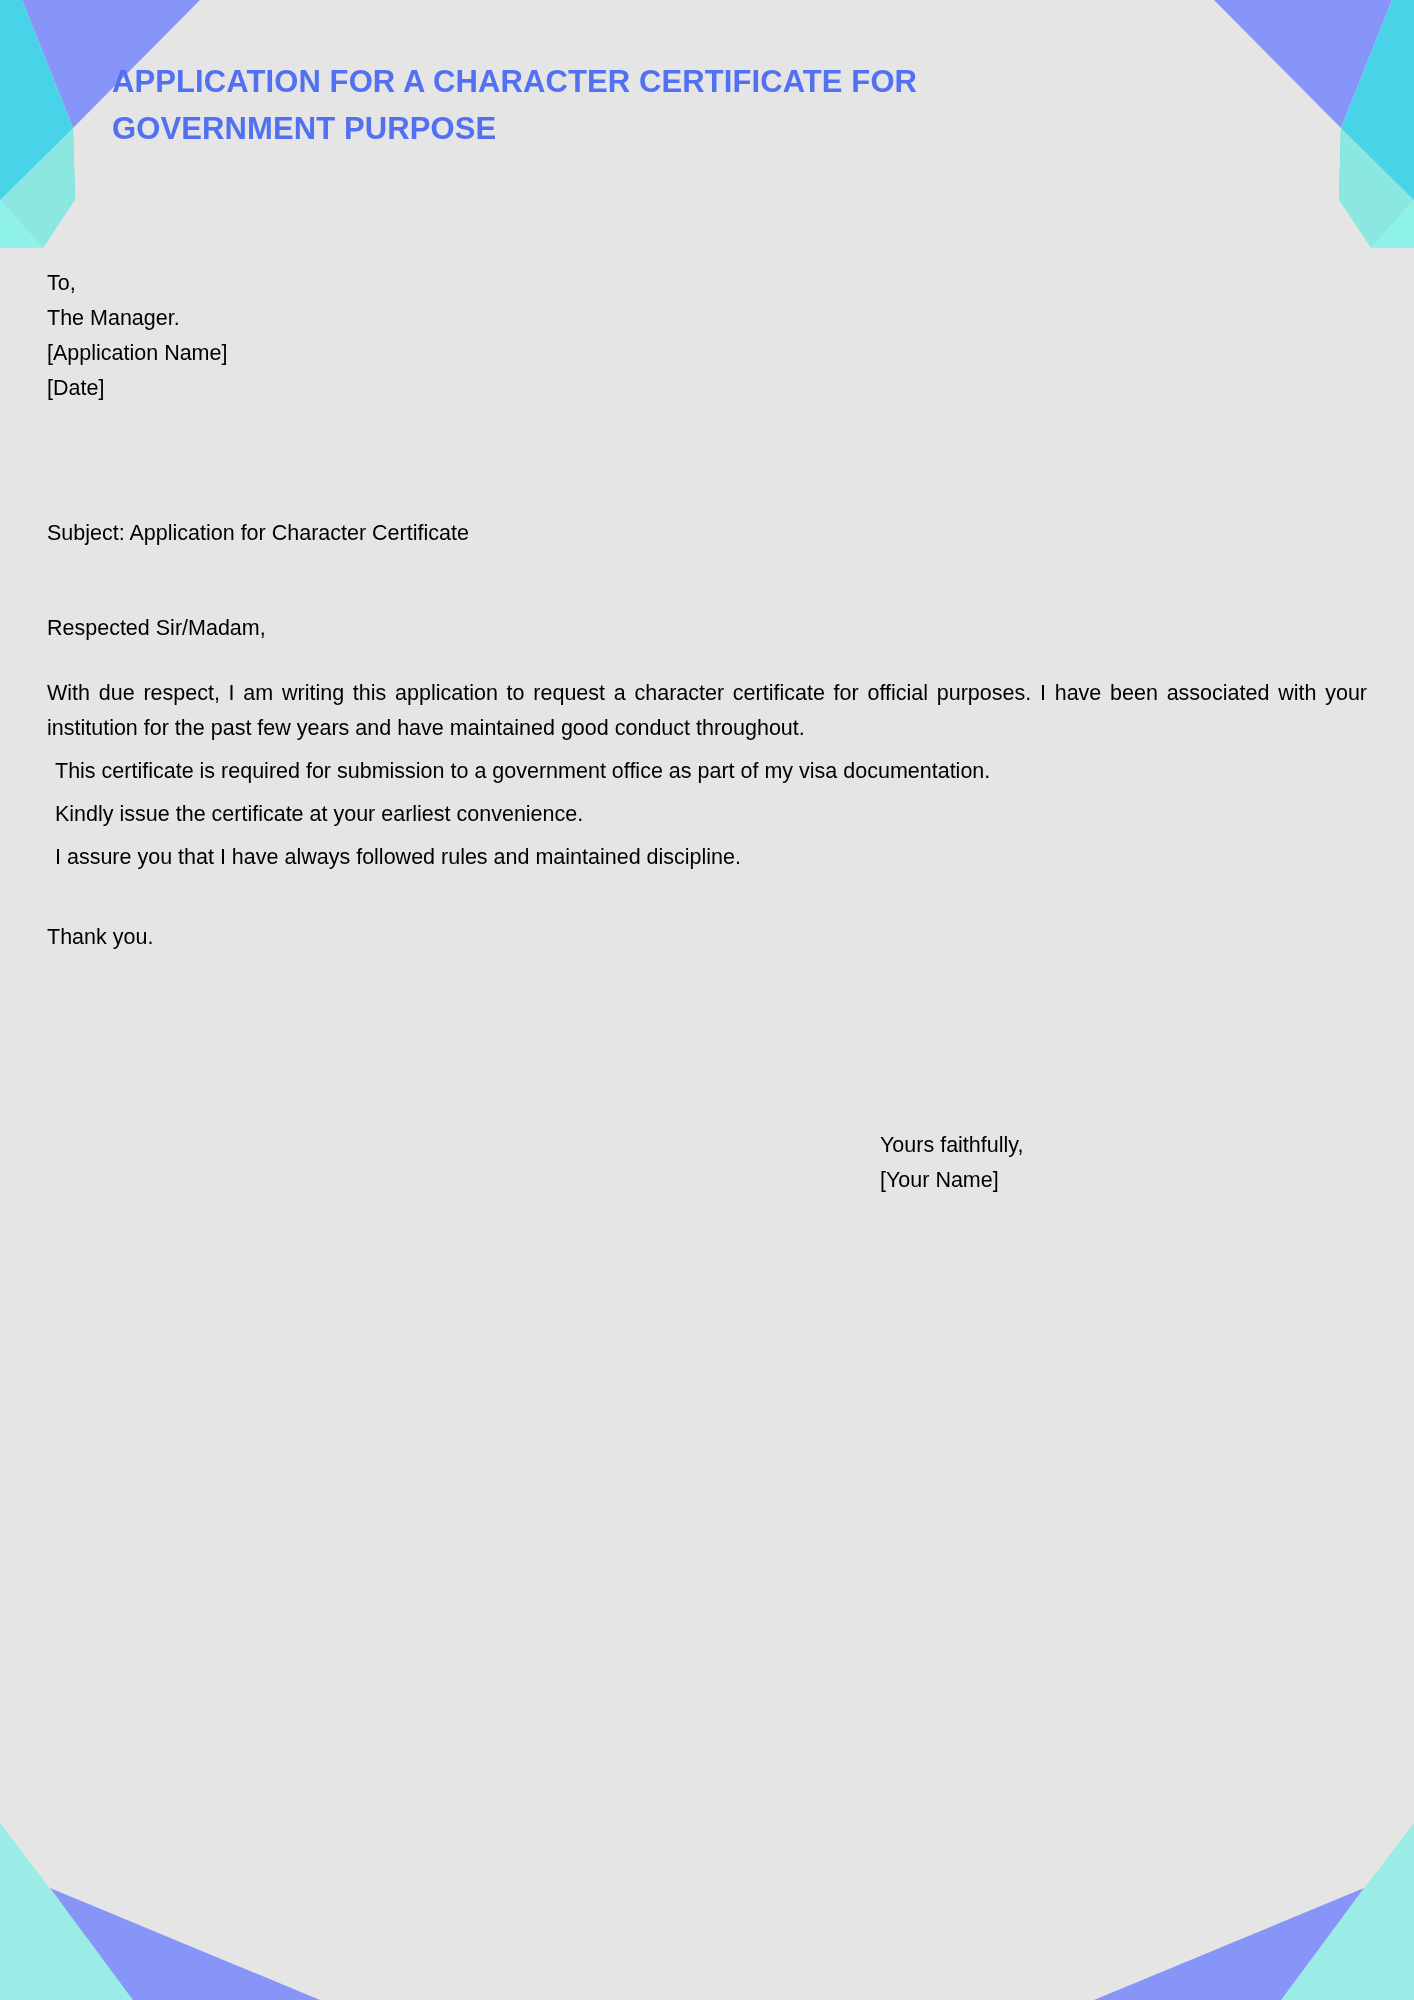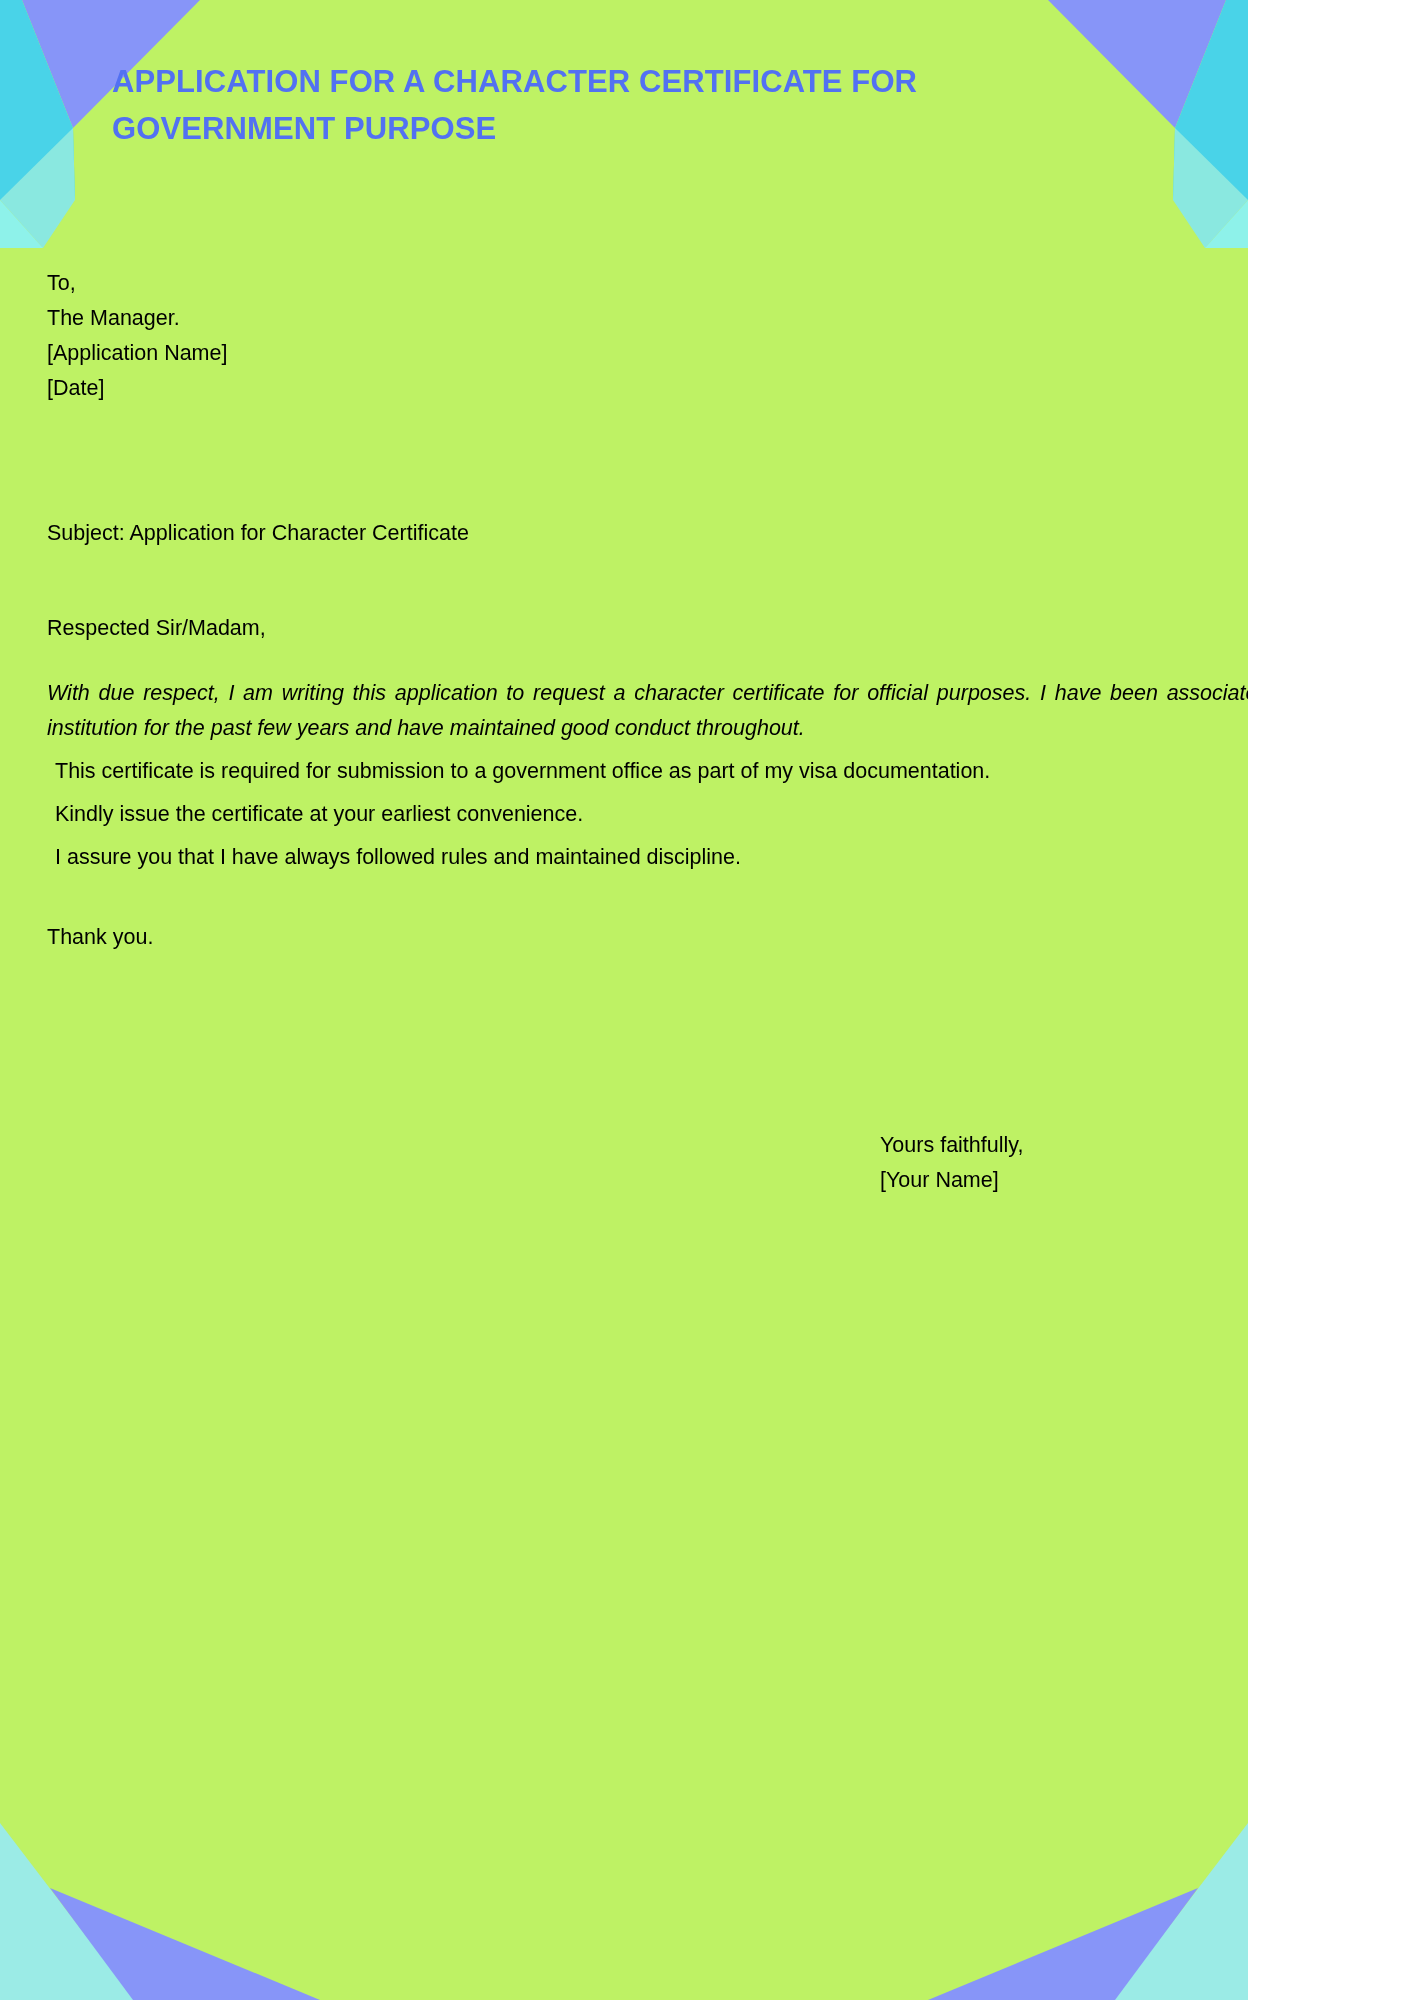--- a/index.html
+++ b/index.html
@@ -2,23 +2,23 @@
 <html><head>
 <meta charset="utf-8">
 <style>
   html, body {
     margin: 0;
     padding: 0;
     background: #ffffff;
   }
   .page {
     position: relative;
-    width: 1248px;
+    width: 1414px;
     height: 2000px;
-    background: #bef264;
+    background: #e5e5e5;
     overflow: hidden;
     font-family: "Liberation Sans", sans-serif;
   }
 
   
   .corner-svg {
     position: absolute;
     pointer-events: none;
   }
   #corner-tl { left: 0; top: 0; }
@@ -77,21 +77,20 @@
   .body-block {
     position: absolute;
     top: 676px;
     left: 0;
     width: 1320px;
   }
   .para-justified {
     text-align: justify;
     text-justify: inter-word;
     margin: 0;
-    font-style: italic;
   }
   .plain-line { margin: 8px; white-space: normal; }
 
   .thanks {
     position: absolute;
     top: 920px;
     left: 0;
     white-space: pre;
   }
 

